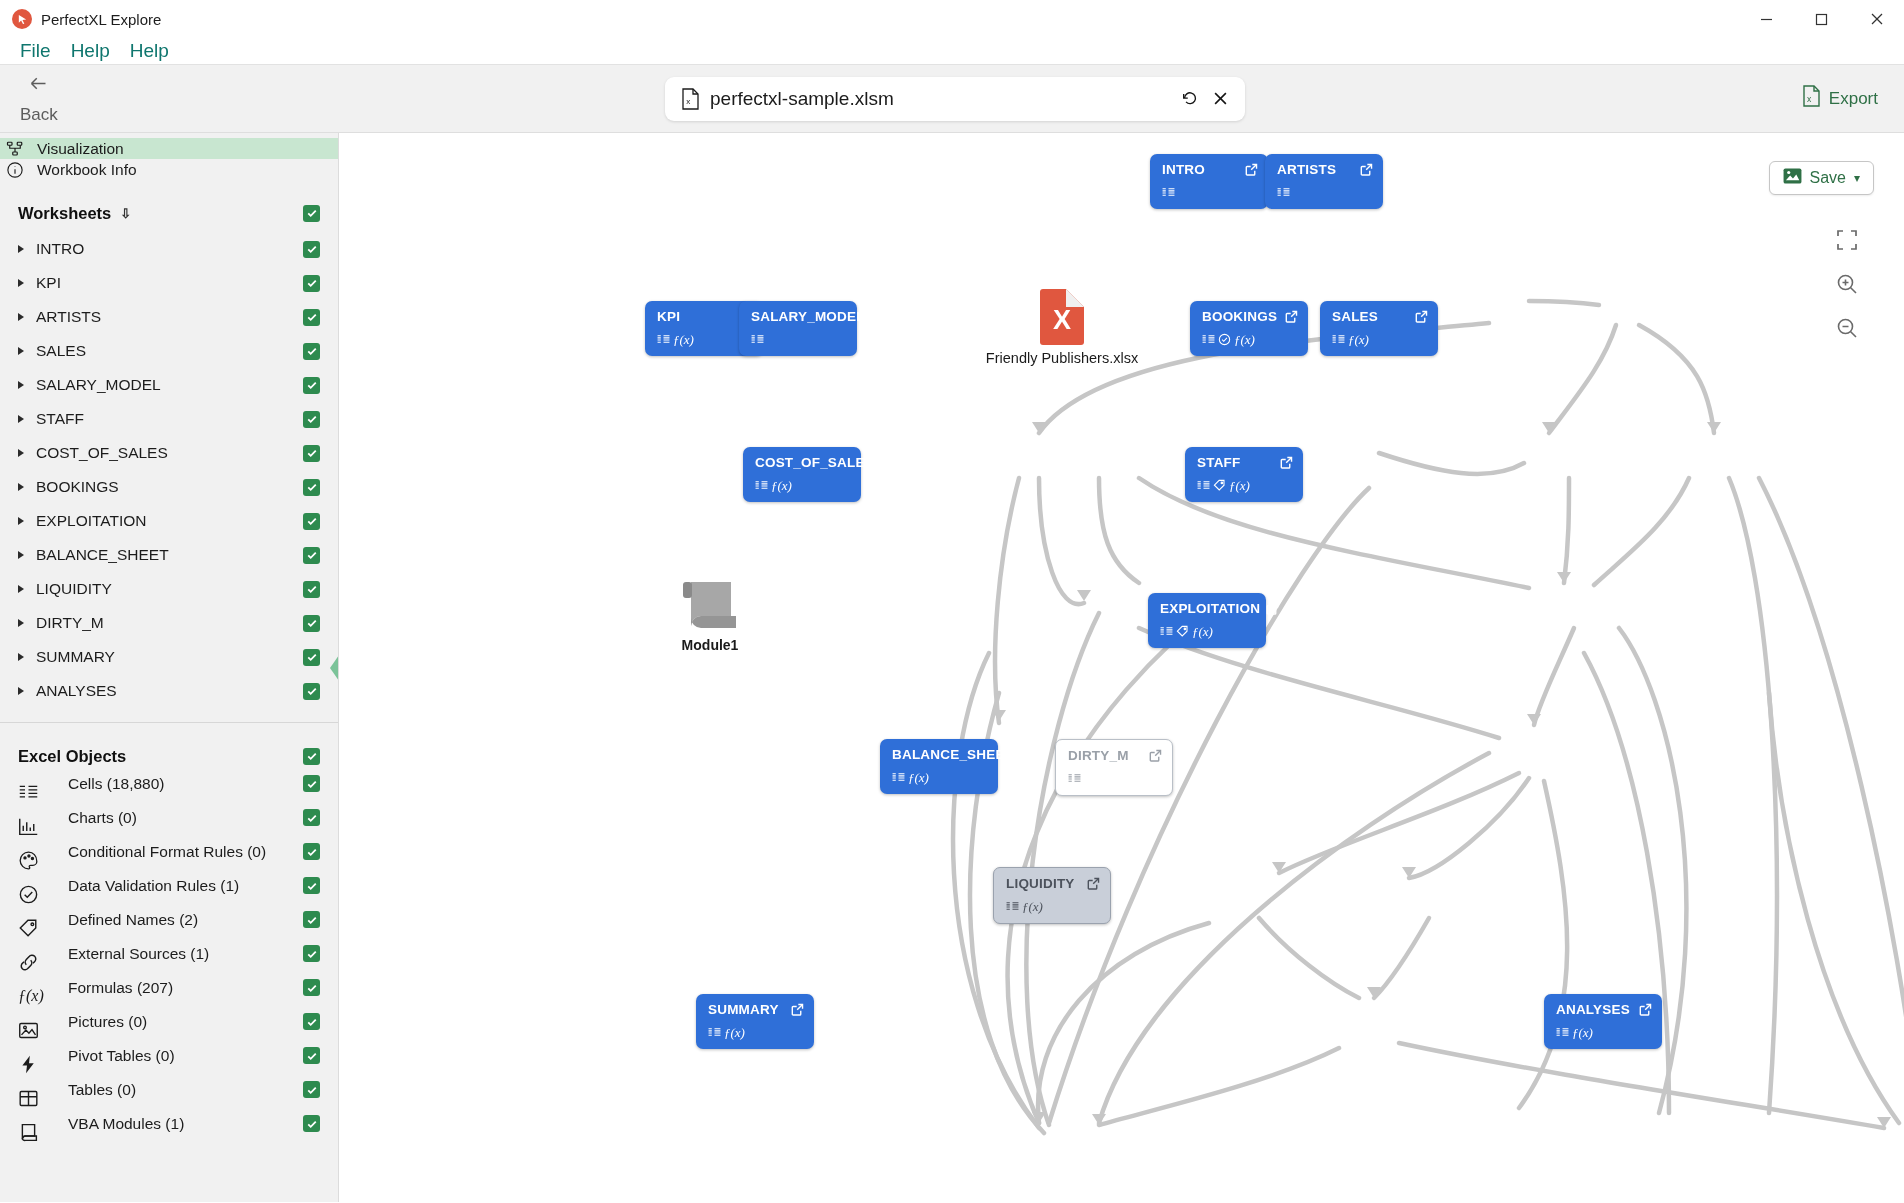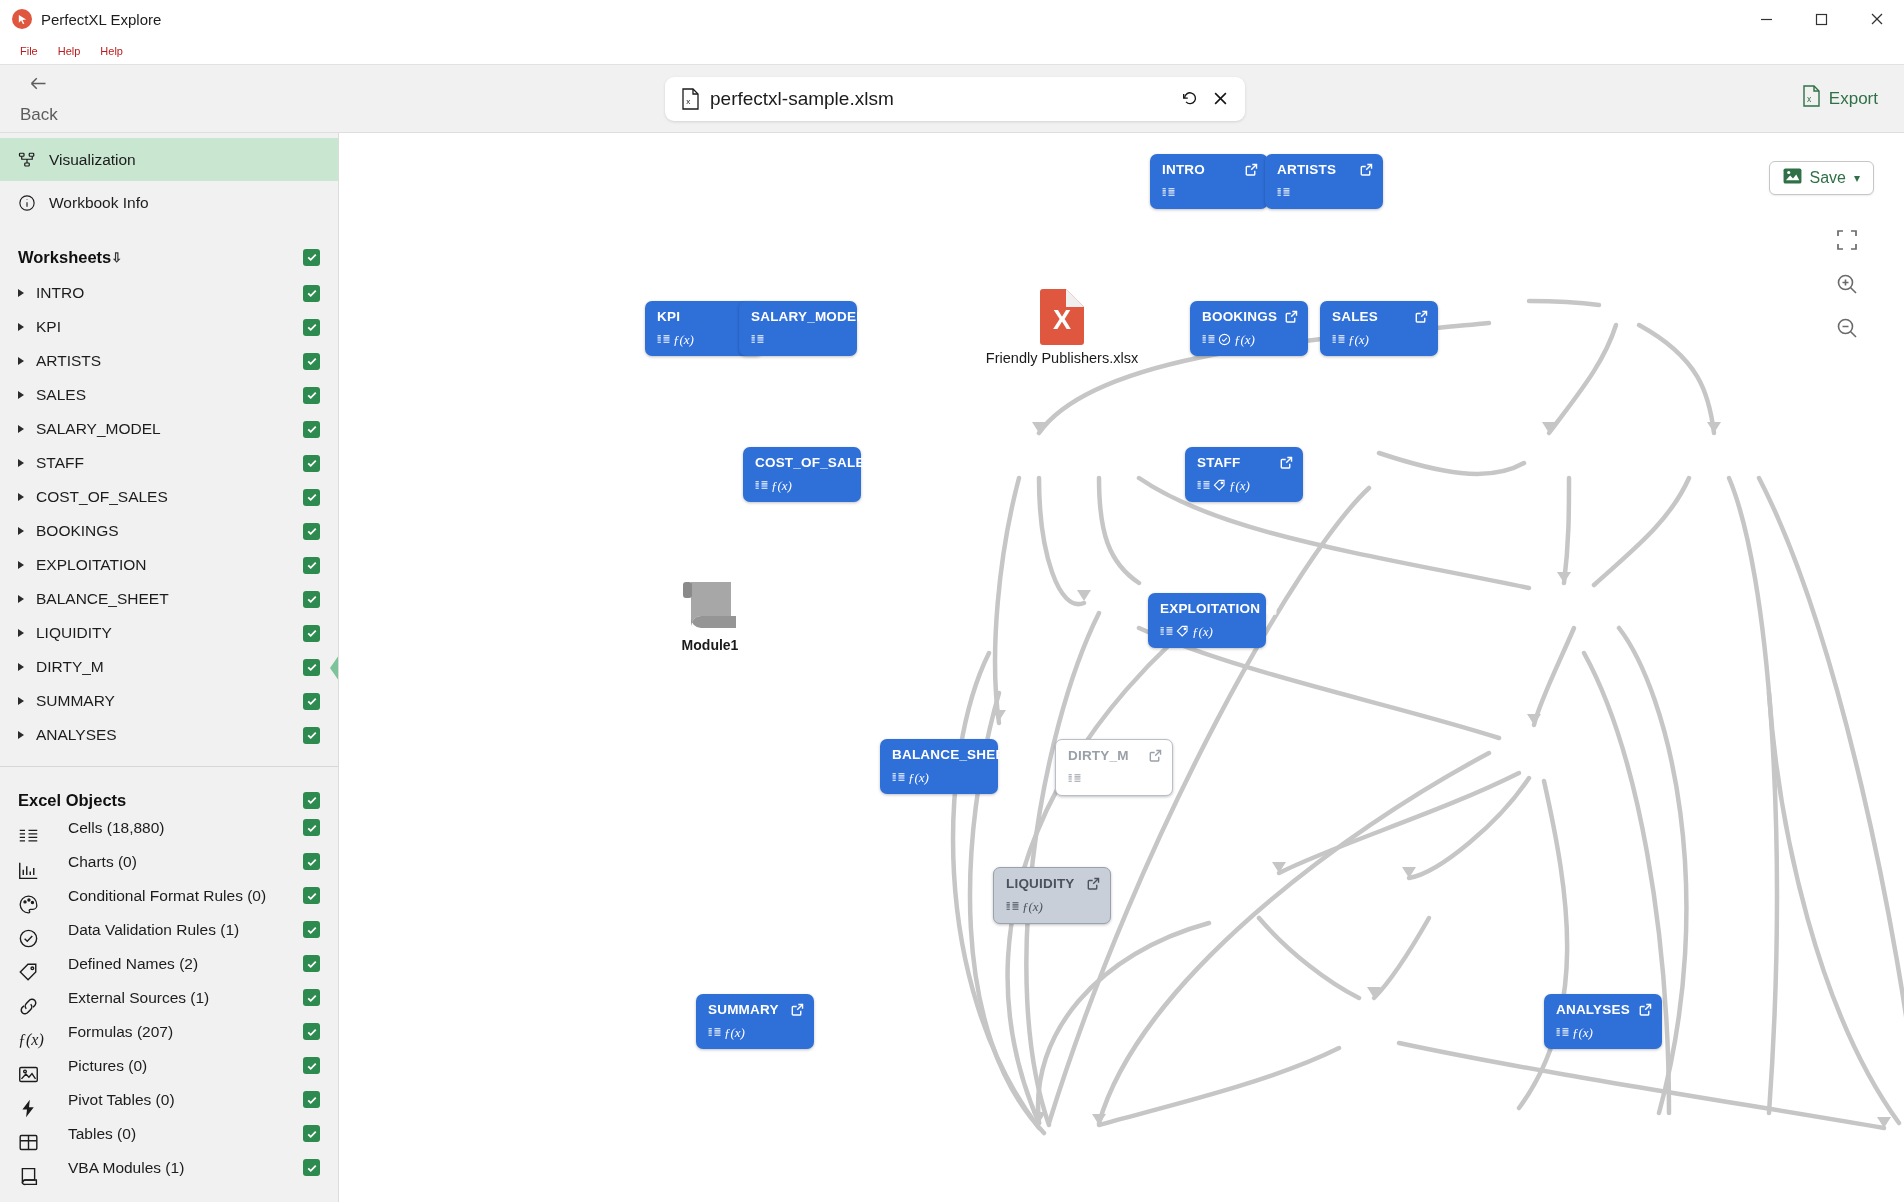--- a/index.html
+++ b/index.html
@@ -28,21 +28,21 @@
     color: #333; font-size: 15px;
   }
 
   
   .menubar {
     height: 27px; display: flex; align-items: center;
     padding-left: 10px; background: #ffffff;
     border-bottom: 1px solid #e2e2e2;
   }
   .menuitem {
-    font-size: 11px; color: #b91c1c; padding: 3px 10px; border-radius: 3px;
+    font-size: 19px; color: #0f766e; padding: 3px 10px; border-radius: 3px;
   }
 
   
   .toolbar {
     height: 68px; background: #f1f1f1; border-bottom: 1px solid #dedede;
     display: flex; align-items: center; position: relative;
   }
   .back-btn {
     display: flex; align-items: center; gap: 11px;
     margin-left: 20px; color: #5c5c5c; font-size: 17px; flex-direction: column;
@@ -65,28 +65,28 @@
   
   .body { display: flex; height: calc(1203px - 38px - 27px - 69px); }
 
   
   .sidebar {
     width: 339px; background: #f1f1f1; position: relative;
     border-right: 1px solid #dcdcdc; overflow: hidden;
   }
   .side-nav { padding-top: 5px; }
   .nav-row {
-    display: flex; align-items: center; height: 43px; padding-left: 18px; gap: 13px;
+    display: flex; align-items: center; height: 21px; padding-left: 6px; gap: 13px;
     font-size: 15.5px; color: #1c1c1c;
   }
   .nav-row.active { background: #c8e6d0; }
   .nav-row svg { width: 18px; height: 18px; flex: none; }
 
   .sec-head {
-    display: flex; align-items: center; 
+    display: flex; align-items: center; gap: 9px;
     padding: 0 18px; height: 38px; margin-top: 14px;
     font-size: 16.5px; font-weight: bold; color: #101010;
   }
   .sec-head .chev { font-size: 13px; color: #333; }
   .chk {
     width: 17px; height: 17px; border-radius: 3px; background: #2e8b4f;
     display: flex; align-items: center; justify-content: center; margin-left: auto; flex: none;
   }
   .chk svg { width: 12px; height: 12px; }
   .ws-row {

